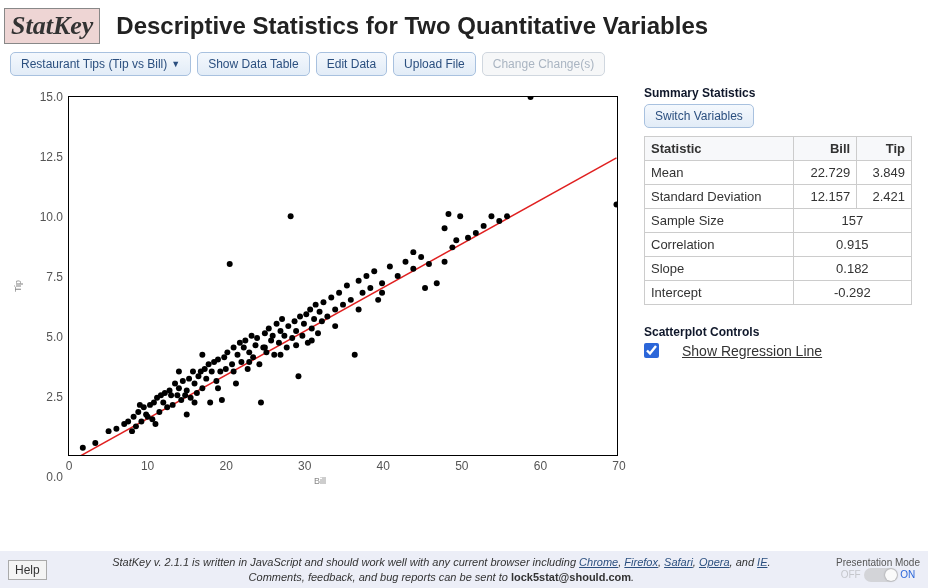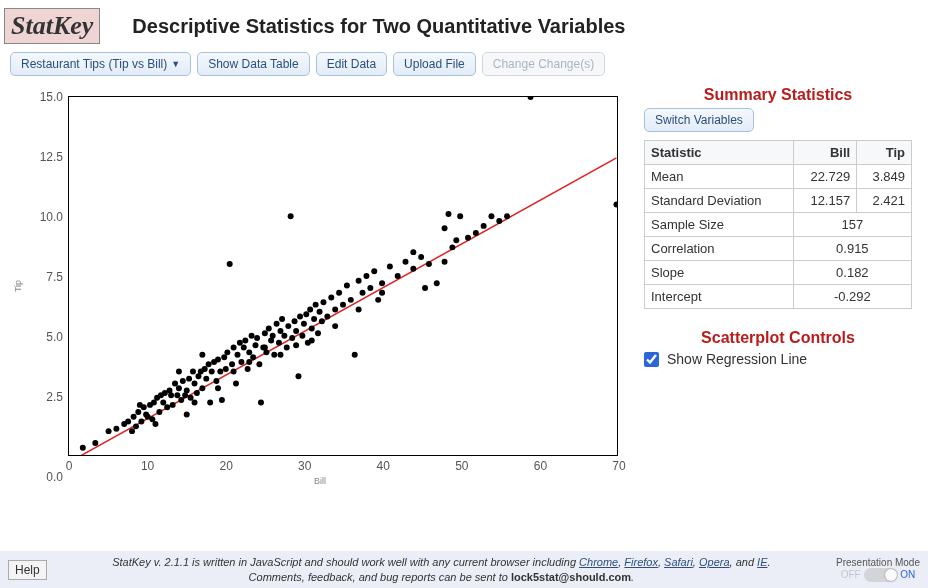--- a/index.html
+++ b/index.html
@@ -1,43 +1,43 @@
 <!DOCTYPE html>
 <html><head>
 <meta charset="utf-8">
 <style>
   * { box-sizing: border-box; margin: 0; padding: 0; }
   body { font-family: "Segoe UI", Verdana, sans-serif; color: #333; width: 928px; height: 588px; overflow: hidden; background: #fff; }
   .header { display: flex; align-items: center; gap: 16px; padding: 8px 4px 4px 4px; }
   .logo { font-family: "Times New Roman", serif; font-weight: bold; font-style: italic; font-size: 26px; color: #333; background: #eed5d4; border: 1px solid #888; padding: 2px 6px; }
-  .header-title { font-size: 20px; font-weight: bold; color: #222; margin-left: 16px; }
+  .header-title { font-size: 24px; font-weight: bold; color: #222; }
   .toolbar { display: flex; gap: 6px; padding: 4px 10px 10px 10px; flex-wrap: wrap; }
   .btn {
     font-size: 12px; color: #2b4f7f; background: linear-gradient(#f4f8fd,#e2ecf7);
     border: 1px solid #a8c1df; border-radius: 5px; padding: 4px 10px; cursor: pointer;
     display: inline-flex; align-items: center; gap: 4px;
   }
   .btn.disabled { color: #aab5c2; border-color: #d0d7df; background: #f6f7f8; cursor: default; }
   .main { display: flex; gap: 14px; padding: 0 10px; }
   .chart-container { position: relative; width: 620px; height: 400px; }
   .y-label { position: absolute; left: 2px; top: 50%; transform: translateY(-50%) rotate(-90deg); font-size: 9px; color: #888; }
   .x-label { position: absolute; bottom: 0; left: 50%; transform: translateX(-50%); font-size: 9px; color: #888; }
   .plot-area { position: absolute; left: 58px; top: 10px; width: 550px; height: 360px; border: 1px solid #000; background: #fff; }
   .tick-y { position: absolute; right: 100%; margin-right: 6px; font-size: 12px; color: #555; transform: translateY(-50%); }
   .tick-x { position: absolute; top: 100%; margin-top: 4px; font-size: 12px; color: #555; transform: translateX(-50%); }
   .reg-line { position: absolute; left:0; top:0; width:100%; height:100%; pointer-events:none; }
   .side { width: 268px; }
-  .side h2 { font-size: 16px; font-weight: bold; margin-bottom: 4px; color: #b91c1c; text-align: center; }
+  .side h2 { font-size: 12px; font-weight: bold; margin-bottom: 4px; color: #0f172a; }
   .stats-tbl { width: 100%; border-collapse: collapse; font-size: 13px; margin-top: 8px; }
   .stats-tbl th, .stats-tbl td { border: 1px solid #ccc; padding: 4px 6px; }
   .stats-tbl th { background: #f7f8fa; font-weight: bold; text-align: left; }
   .stats-tbl th.num, .stats-tbl td.num { text-align: right; }
   .stats-tbl td.ctr { text-align: center; }
   .controls { margin-top: 20px; }
-  .controls label { font-size: 14px; display:inline-flex; align-items:center; gap:8px; }
+  .controls label { font-size: 14px; display:inline-flex; gap:23px;text-decoration:underline; }
   .controls input { accent-color: #2b66d9; width:15px; height:15px; }
   .footer { position:absolute; bottom:0; left:0; right:0; background:#eceef7; padding:4px 8px; font-size:11px; font-style: italic; color:#333; display:flex; align-items:center; gap:3px; }
   .footer .help { font-style: normal; font-size:12px; background:#f4f4f4; border:1px solid #aaa; padding:2px 6px; cursor:pointer; }
   .footer .txt { flex:1; text-align:center; line-height:1.3; }
   .footer a { color:#2b4f7f; text-decoration: underline; }
   .presentation { font-style: normal; font-size: 10px; color:#555; text-align:center; }
   .switch { display:inline-block; width:34px; height:14px; background:#d3d4d8; border-radius:7px; position:relative; vertical-align:middle; }
   .switch::after { content:""; position:absolute; right:1px; top:1px; width:12px; height:12px; background:#fafafa; border-radius:50%; box-shadow:0 0 2px rgba(0,0,0,.4); }
   .sw-lbl { display:inline-block; font-size:10px; color:#c5c7cc; margin: 0 0;}
   .sw-lbl.on { color:#2b66d9; }

